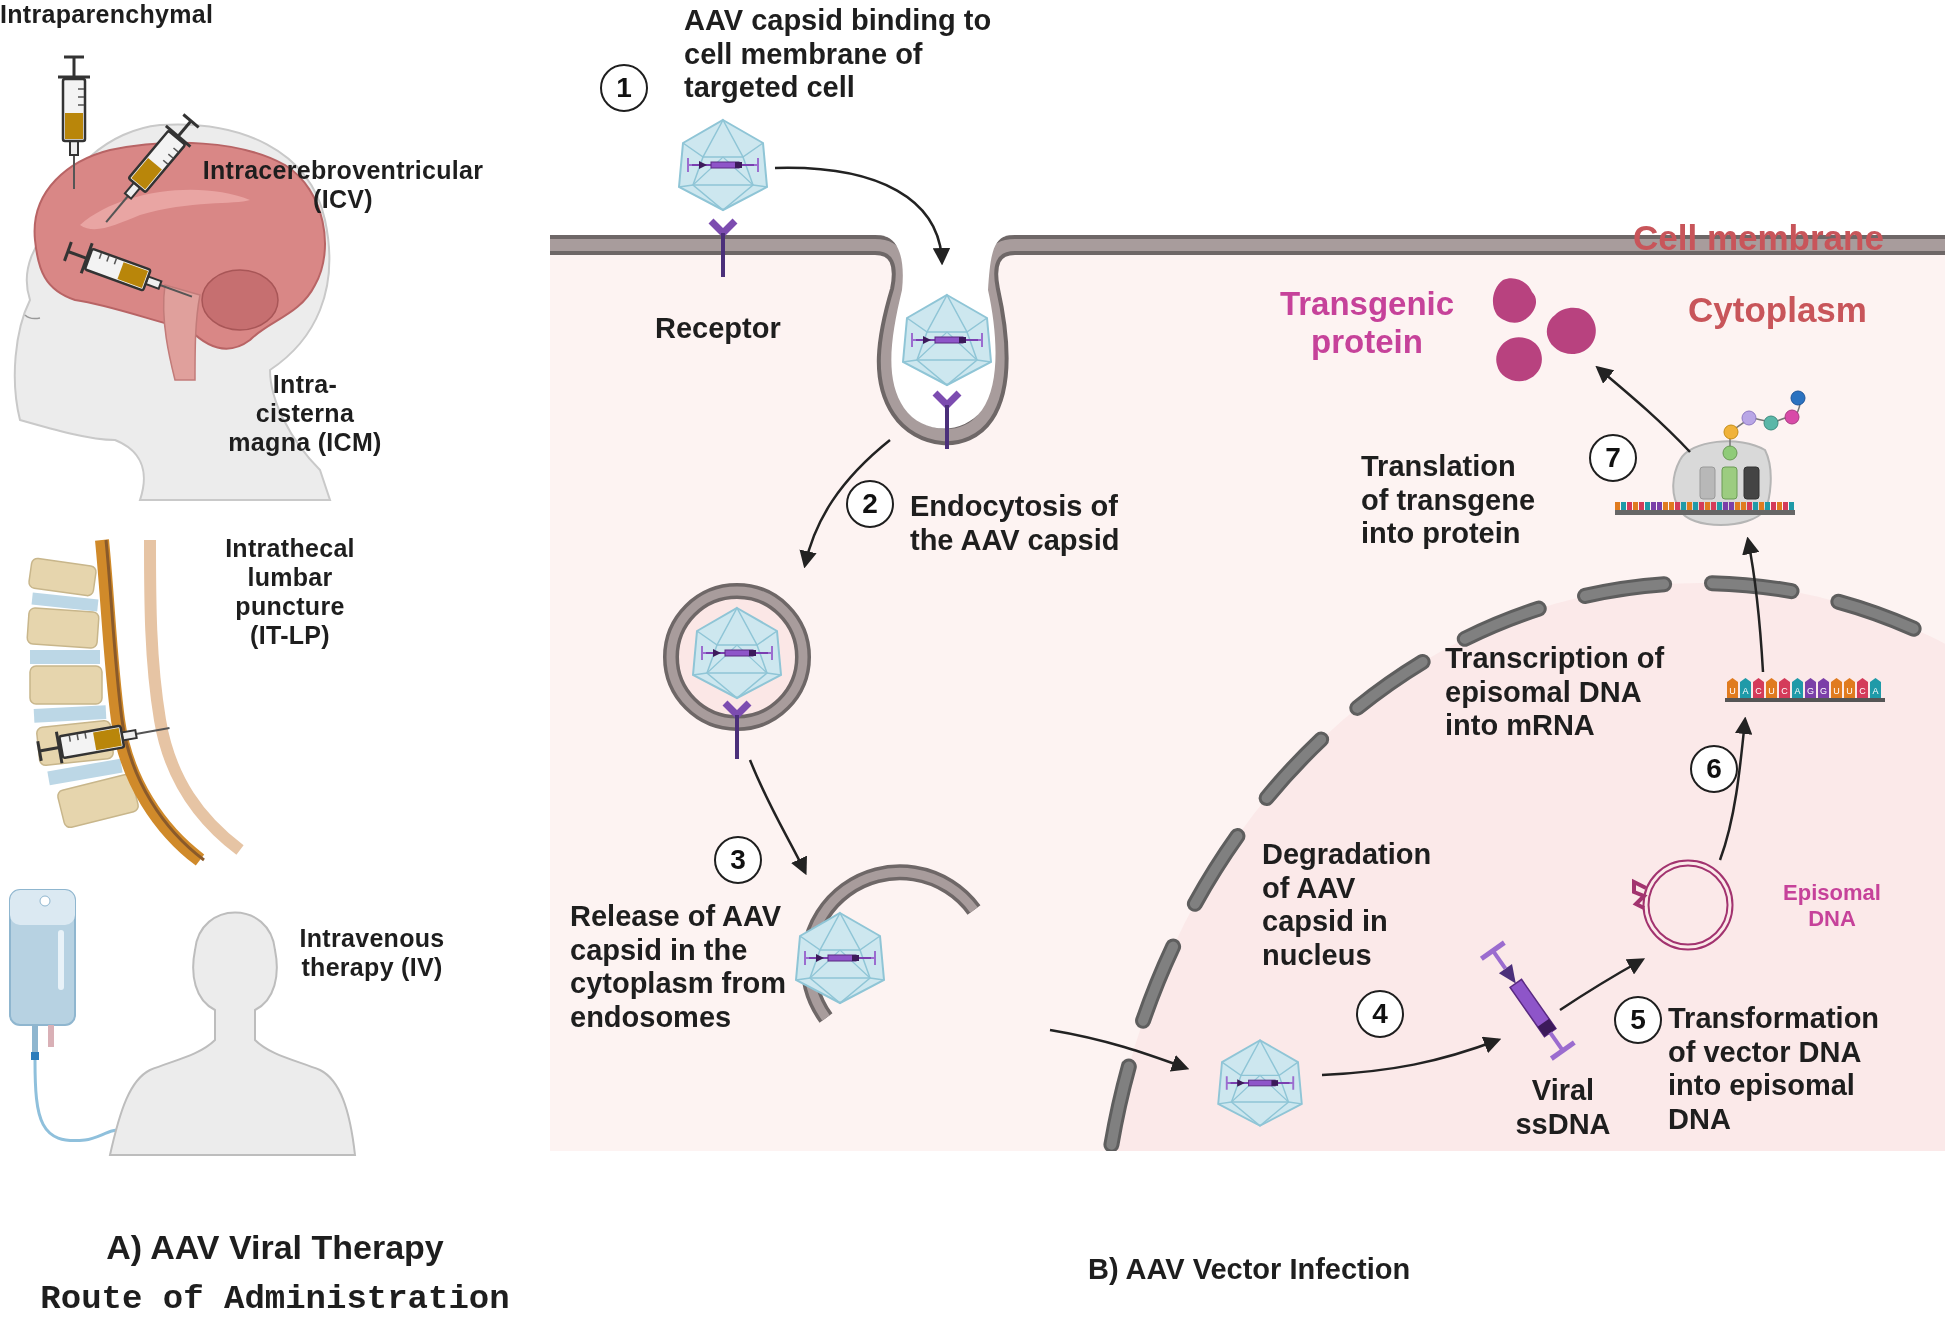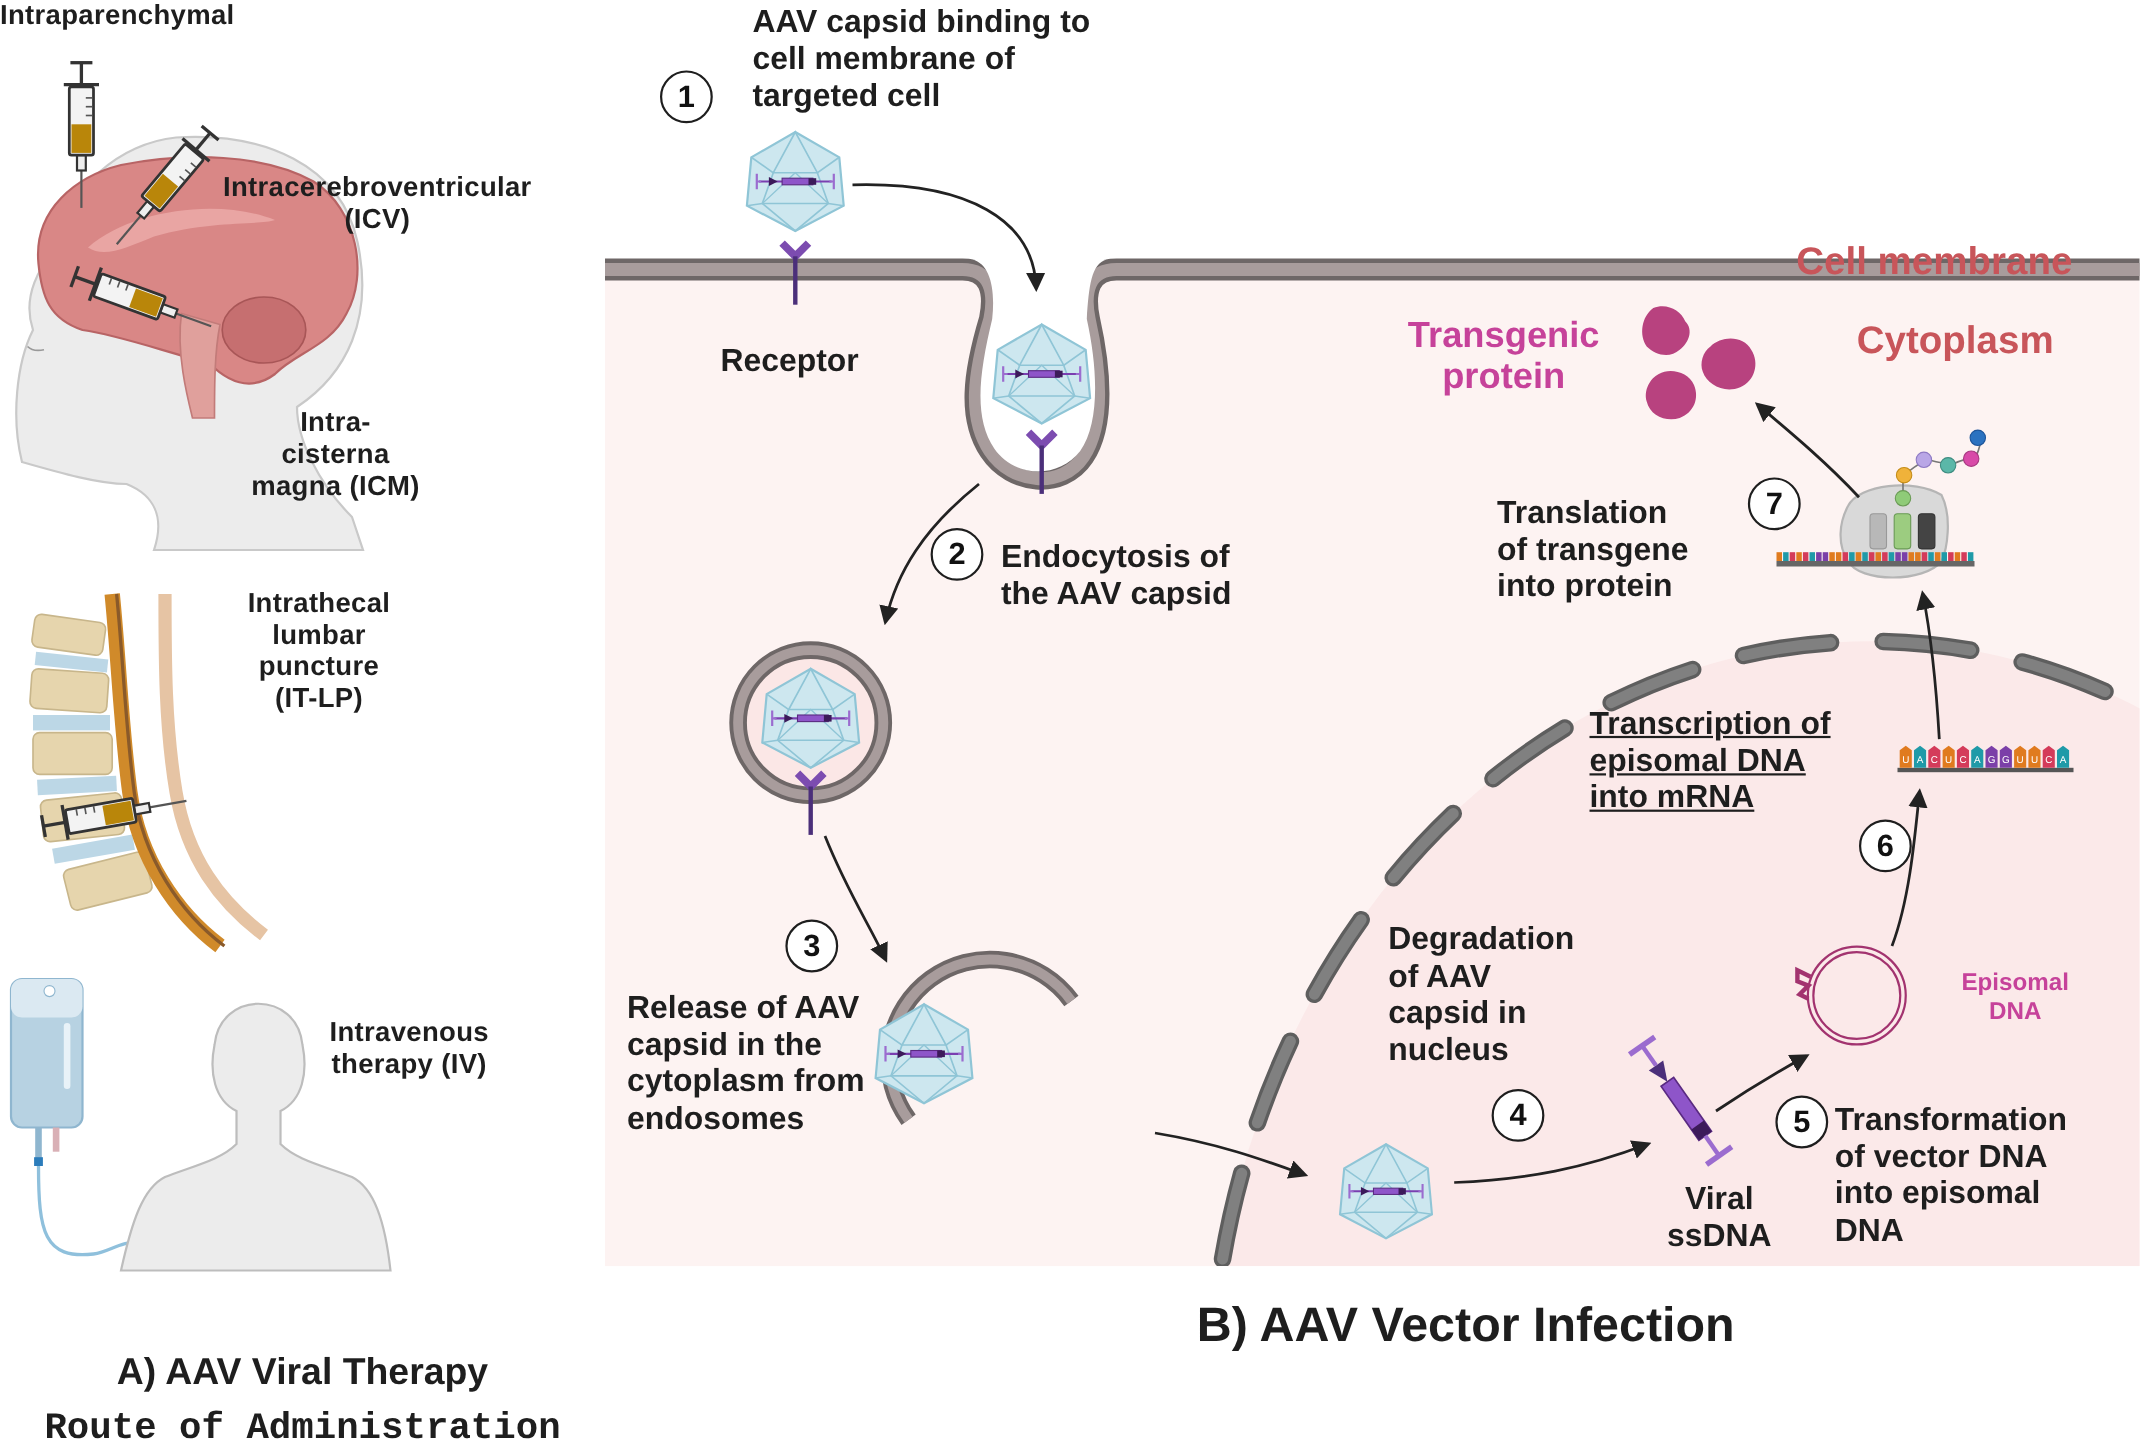--- a/index.html
+++ b/index.html
@@ -297,22 +297,22 @@
 capsid in
 nucleus</div>
 
 <div class="step" style="left:1614px; top:996px;">5</div>
 <div class="lbl lbl-b" style="left:1668px; top:1002px;">Transformation
 of vector DNA
 into episomal
 DNA</div>
 
 <div class="step" style="left:1690px; top:745px;">6</div>
-<div class="lbl lbl-b" style="left:1445px; top:642px;text-decoration:underline;">Transcription of
+<div class="lbl lbl-b" style="left:1445px; top:642px;">Transcription of
 episomal DNA
 into mRNA</div>
 
 <div class="step" style="left:1589px; top:434px;">7</div>
 <div class="lbl lbl-b" style="left:1361px; top:450px;">Translation
 of transgene
 into protein</div>
 
-<div class="lbl lbl-c" style="left:1088px; top:1179px; font-size:44px;">B) AAV Vector Infection</div>
+<div class="lbl lbl-c" style="left:1088px; top:1253px; font-size:29px;">B) AAV Vector Infection</div>
 
 </body></html>

